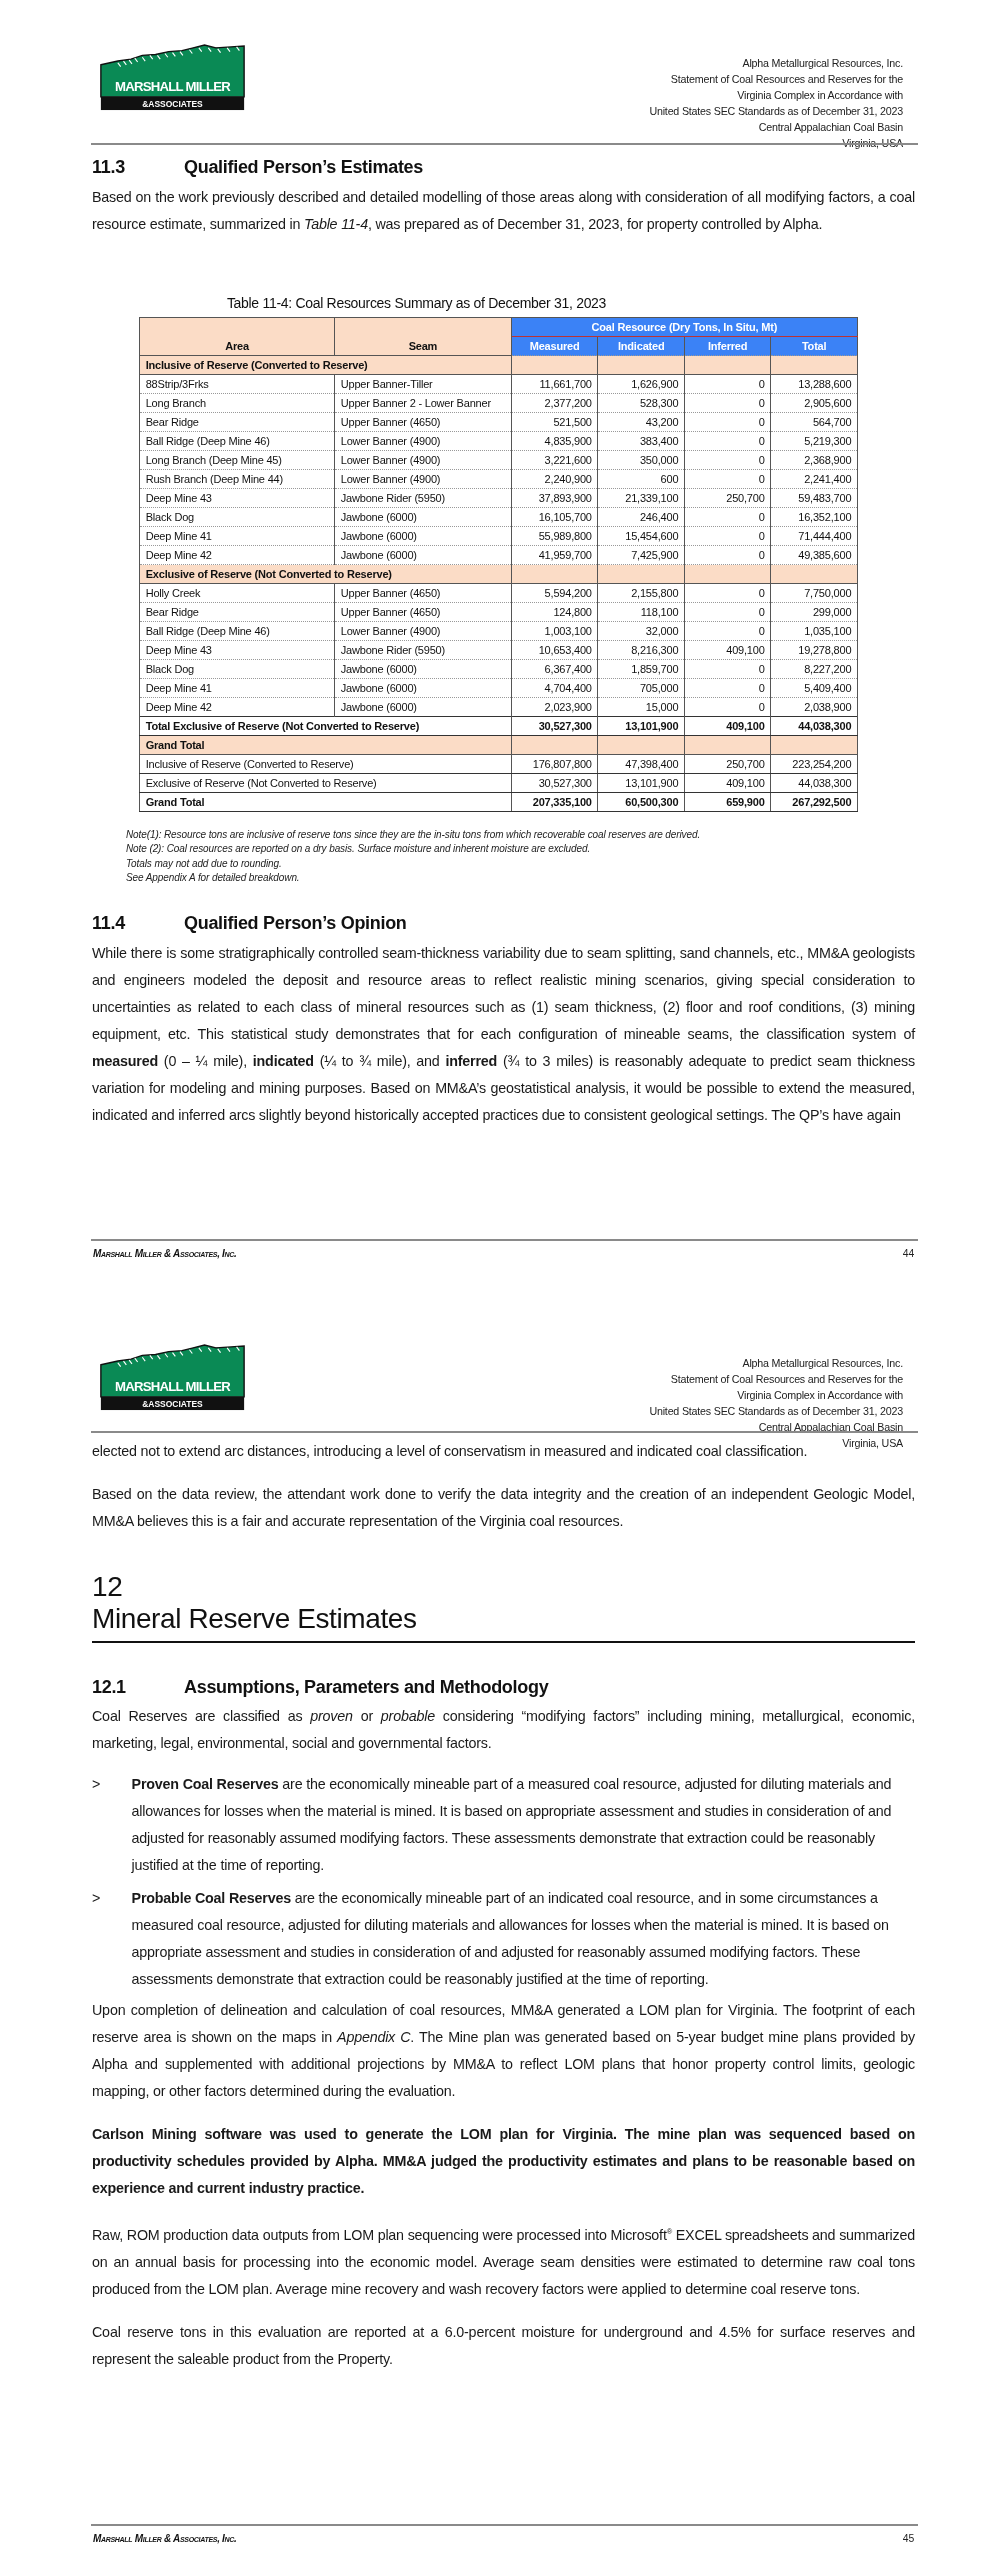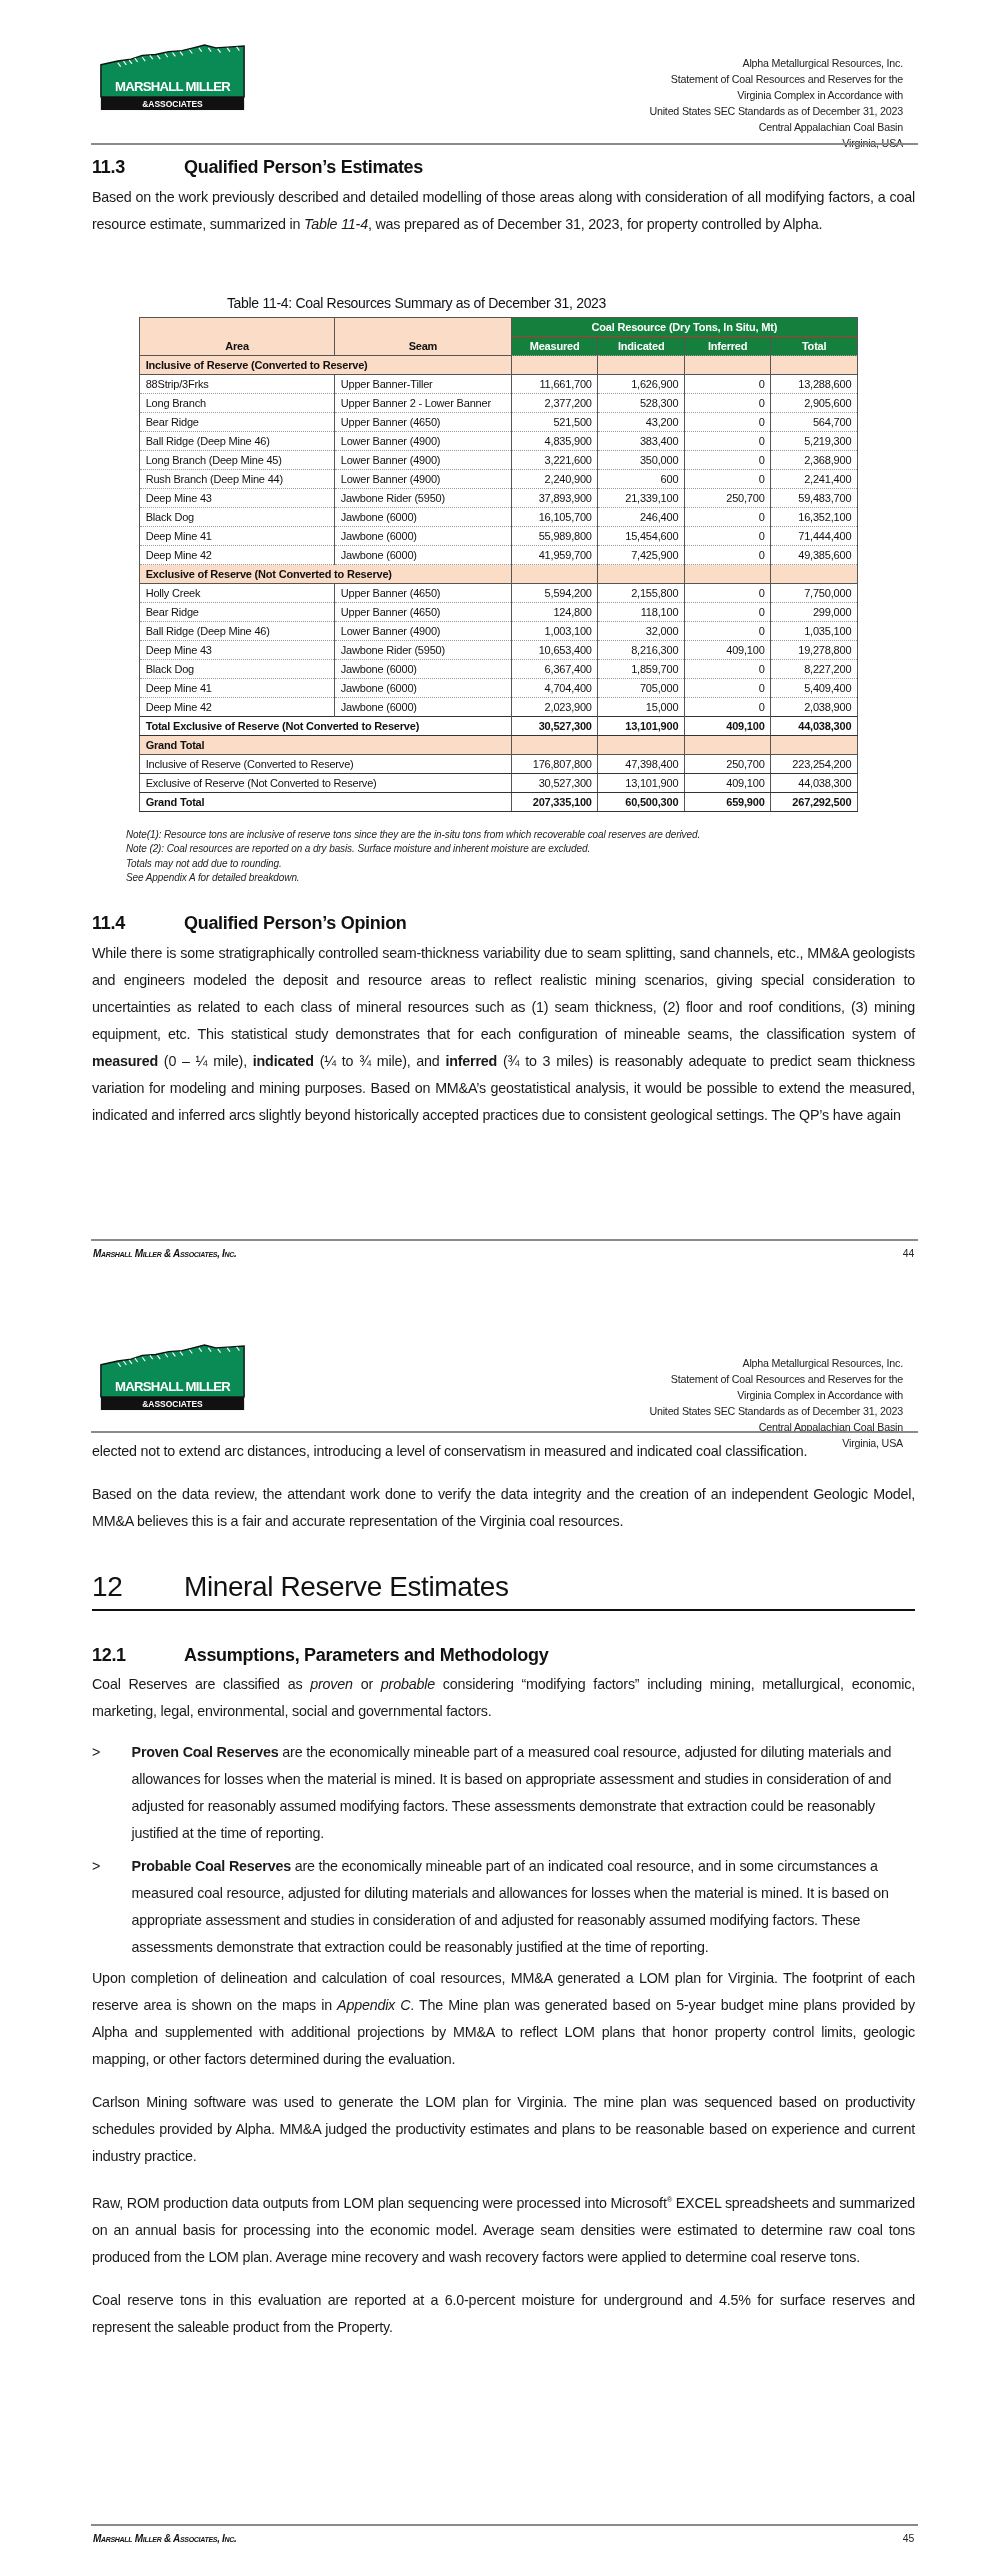--- a/index.html
+++ b/index.html
@@ -69,21 +69,21 @@
   table.res td, table.res th {
     height: 19px; padding: 0 5.7px; white-space: nowrap;
     border-left: 0.9px solid #555; border-right: 0.9px solid #555;
     border-bottom: 0.9px dotted #999;
   }
   table.res th { font-weight: bold; }
   .c-area { width: 196px; }
   .c-seam { width: 177px; }
   .c-num { width: 87px; text-align: right; }
   .hd-peach { background: #fbdcc6; text-align: center; }
-  .hd-red { background: #15803d; color: #fff; text-align: center; }
+  .hd-red { background: #3b82f6; color: #fff; text-align: center; }
   tr.sect td { background: #fbdcc6; font-weight: bold; border-bottom: 0.9px solid #555; }
   tr.total td { font-weight: bold; border-top: 1.4px solid #333; border-bottom: 0.9px solid #333; }
   tr.plain td { border-bottom: 0.9px solid #333; }
   td.num { text-align: right; }
 
   .notes {
     position: absolute; left: 126px; font-style: italic; font-size: 10px;
     line-height: 14.4px; color: #222; letter-spacing: -0.1px;
   }
 
@@ -379,42 +379,42 @@
       <div>Central Appalachian Coal Basin</div>
       <div>Virginia, USA</div>
     </div>
   </div>
   <div class="hdr-rule" style="left:91px; top:138px;"></div>
 
   <div class="content" style="top:145px;">
     <p class="body">elected not to extend arc distances, introducing a level of conservatism in measured and indicated coal classification.</p>
     <p class="body" style="margin-top:16px;">Based on the data review, the attendant work done to verify the data integrity and the creation of an independent Geologic Model, MM&amp;A believes this is a fair and accurate representation of the Virginia coal resources.</p>
 
-    <div class="h1" style="margin-top:36px;">
+    <div class="h1" style="margin-top:36px;flex-direction:column;">
       <span class="num">12</span>
       <span>Mineral Reserve Estimates</span>
     </div>
 
     <div class="h2" style="margin-top:34px;">
       <span class="num">12.1</span>
       <span>Assumptions, Parameters and Methodology</span>
     </div>
     <p class="body" style="margin-top:5.7px;"><span>Coal Reserves are classified as </span><i>proven</i><span> or </span><i>probable</i><span> considering “modifying factors” including mining, metallurgical, economic, marketing, legal, environmental, social and governmental factors.</span></p>
 
     <div class="bullet" style="margin-top:13.2px;">
       <span class="gt">&gt;</span>
       <span class="txt"><b>Proven Coal Reserves</b><span> are the economically mineable part of a measured coal resource, adjusted for diluting materials and allowances for losses when the material is mined.  It is based on appropriate assessment and studies in consideration of and adjusted for reasonably assumed modifying factors.  These assessments demonstrate that extraction could be reasonably justified at the time of reporting.</span></span>
     </div>
     <div class="bullet" style="margin-top:6.6px;">
       <span class="gt">&gt;</span>
       <span class="txt"><b>Probable Coal Reserves</b><span> are the economically mineable part of an indicated coal resource, and in some circumstances a measured coal resource, adjusted for diluting materials and allowances for losses when the material is mined.  It is based on appropriate assessment and studies in consideration of and adjusted for reasonably assumed modifying factors.  These assessments demonstrate that extraction could be reasonably justified at the time of reporting.</span></span>
     </div>
 
     <p class="body" style="margin-top:3.8px;"><span>Upon completion of delineation and calculation of coal resources, MM&amp;A generated a LOM plan for Virginia.  The footprint of each reserve area is shown on the maps in </span><i>Appendix C</i><span>.  The Mine plan was generated based on 5-year budget mine plans provided by Alpha and supplemented with additional projections by MM&amp;A to reflect LOM plans that honor property control limits, geologic mapping, or other factors determined during the evaluation.</span></p>
-    <p class="body" style="margin-top:16px;">Carlson Mining software was used to generate the LOM plan for Virginia.  The mine plan was sequenced based on productivity schedules provided by Alpha.  MM&amp;A judged the productivity estimates and plans to be reasonable based on experience and current industry practice.</p>
+    <p class="body" style="margin-top:16px;font-weight:bold;">Carlson Mining software was used to generate the LOM plan for Virginia.  The mine plan was sequenced based on productivity schedules provided by Alpha.  MM&amp;A judged the productivity estimates and plans to be reasonable based on experience and current industry practice.</p>
     <p class="body" style="margin-top:16px;"><span>Raw, ROM production data outputs from LOM plan sequencing were processed into Microsoft</span><sup>®</sup><span> EXCEL spreadsheets and summarized on an annual basis for processing into the economic model.  Average seam densities were estimated to determine raw coal tons produced from the LOM plan.  Average mine recovery and wash recovery factors were applied to determine coal reserve tons.</span></p>
     <p class="body" style="margin-top:16px;">Coal reserve tons in this evaluation are reported at a 6.0-percent moisture for underground and 4.5% for surface reserves and represent the saleable product from the Property.</p>
   </div>
 
   <div class="ftr" style="top:1231px;">
     <div class="ftr-rule"></div>
     <div class="ftr-left">Marshall Miller &amp; Associates, Inc.</div>
     <div class="ftr-right">45</div>
   </div>
 </div>

